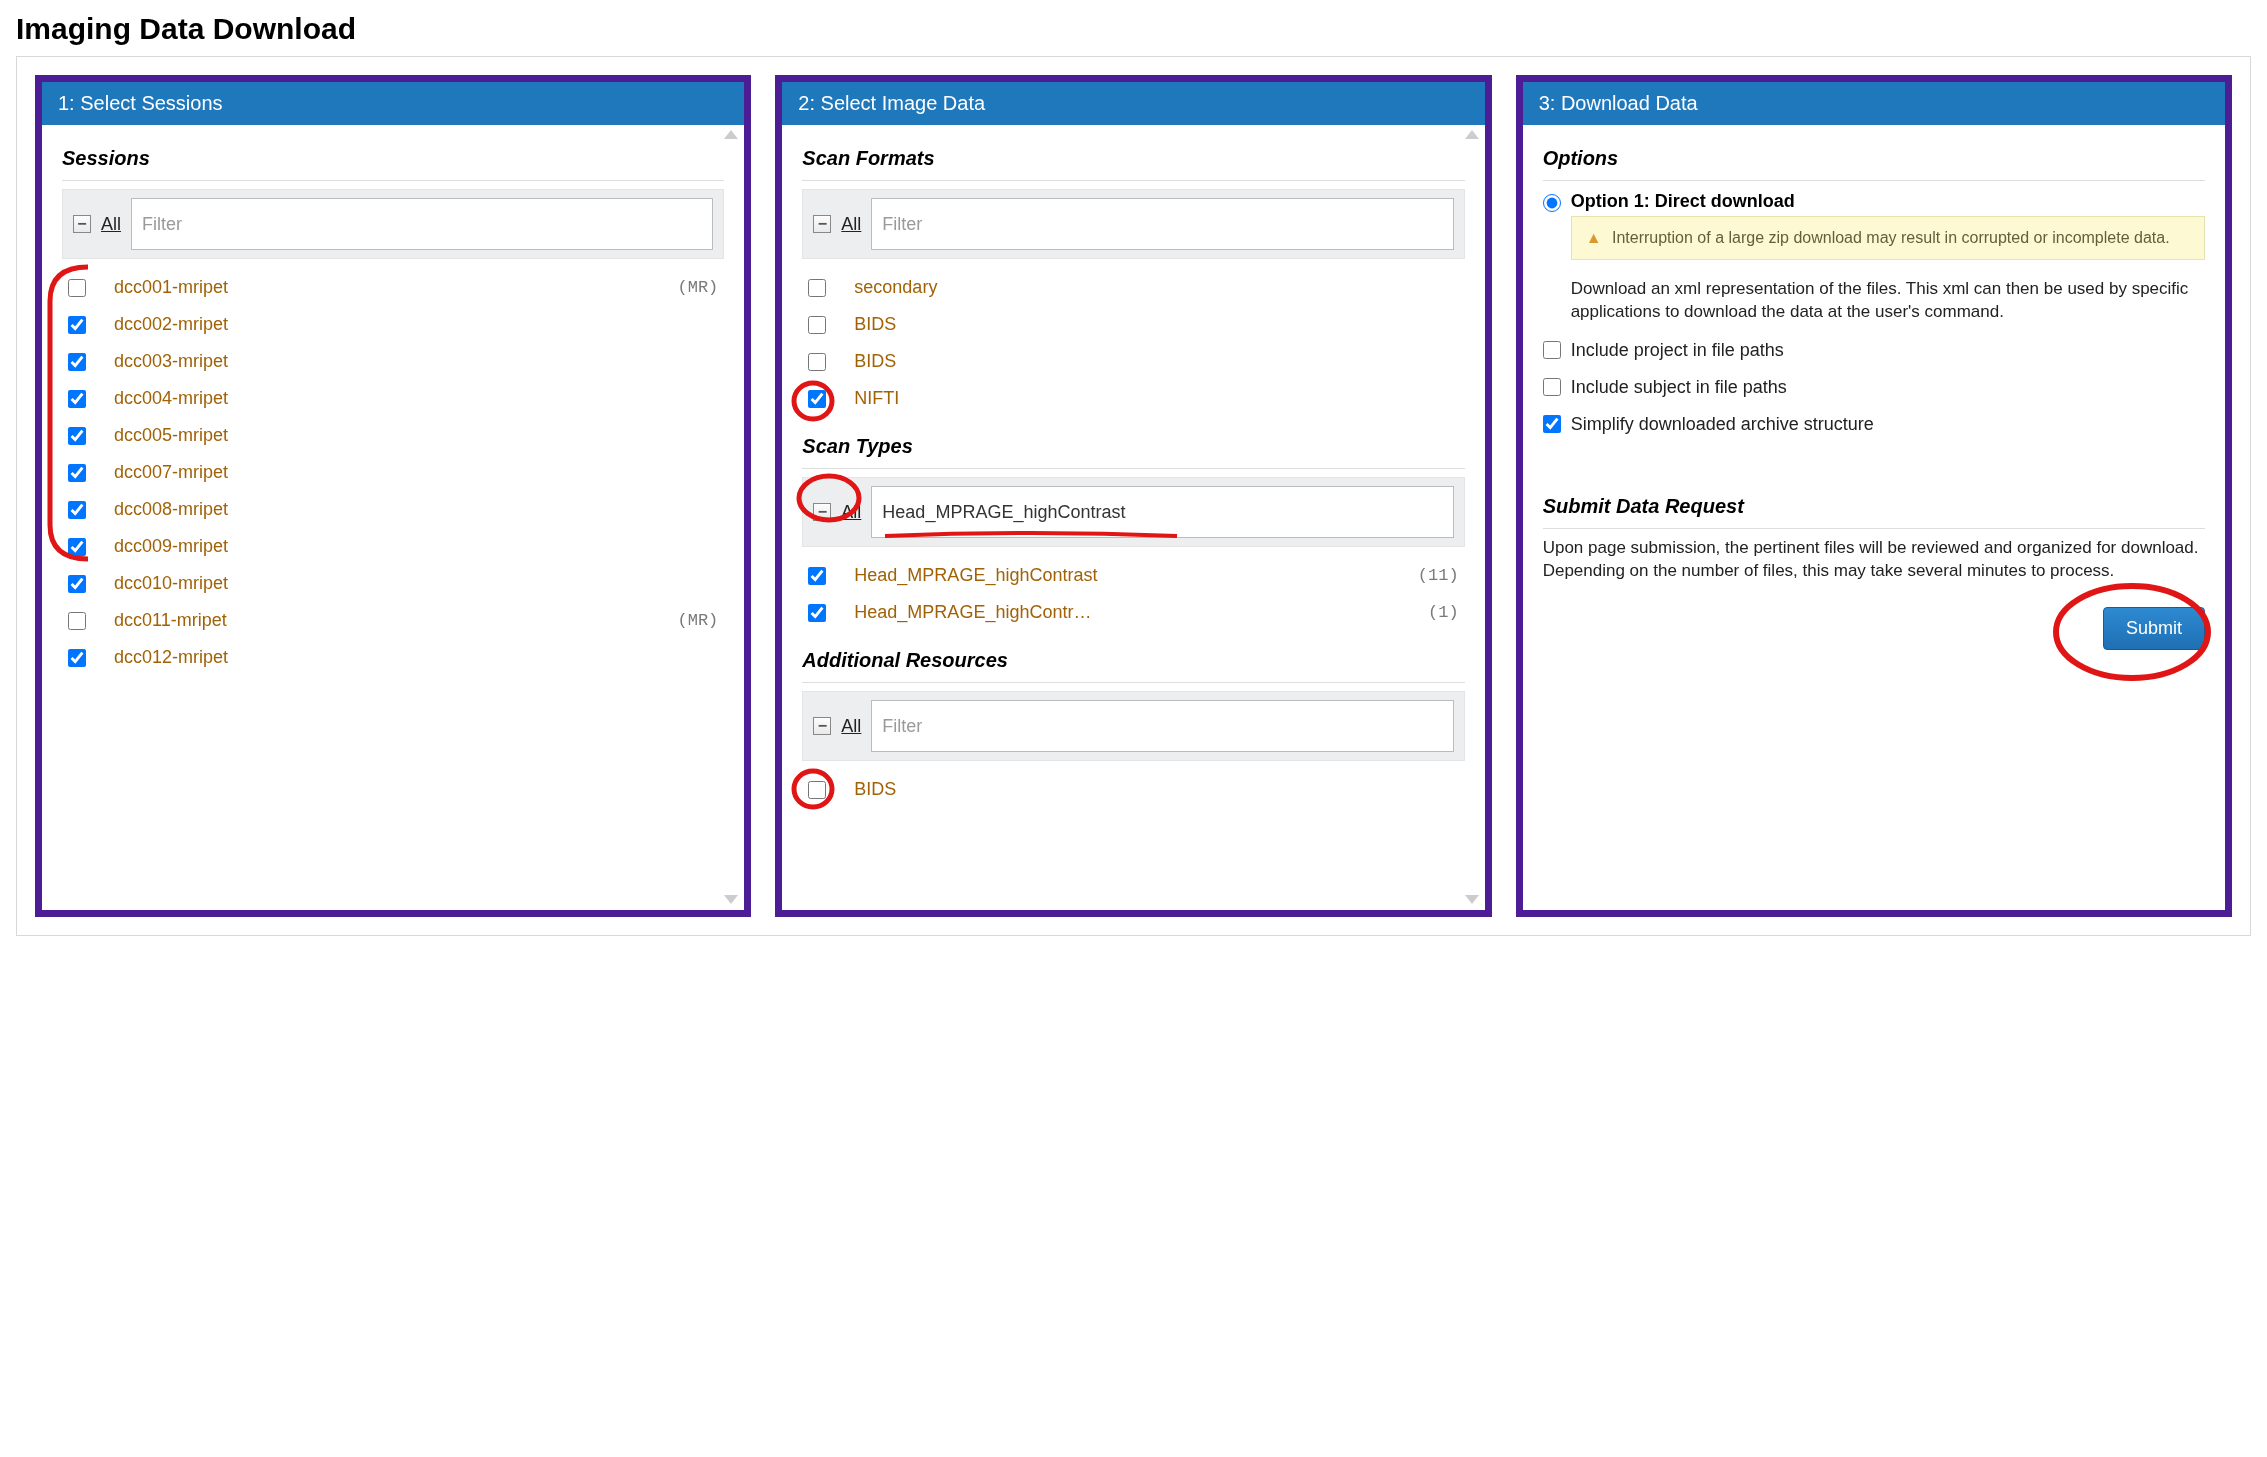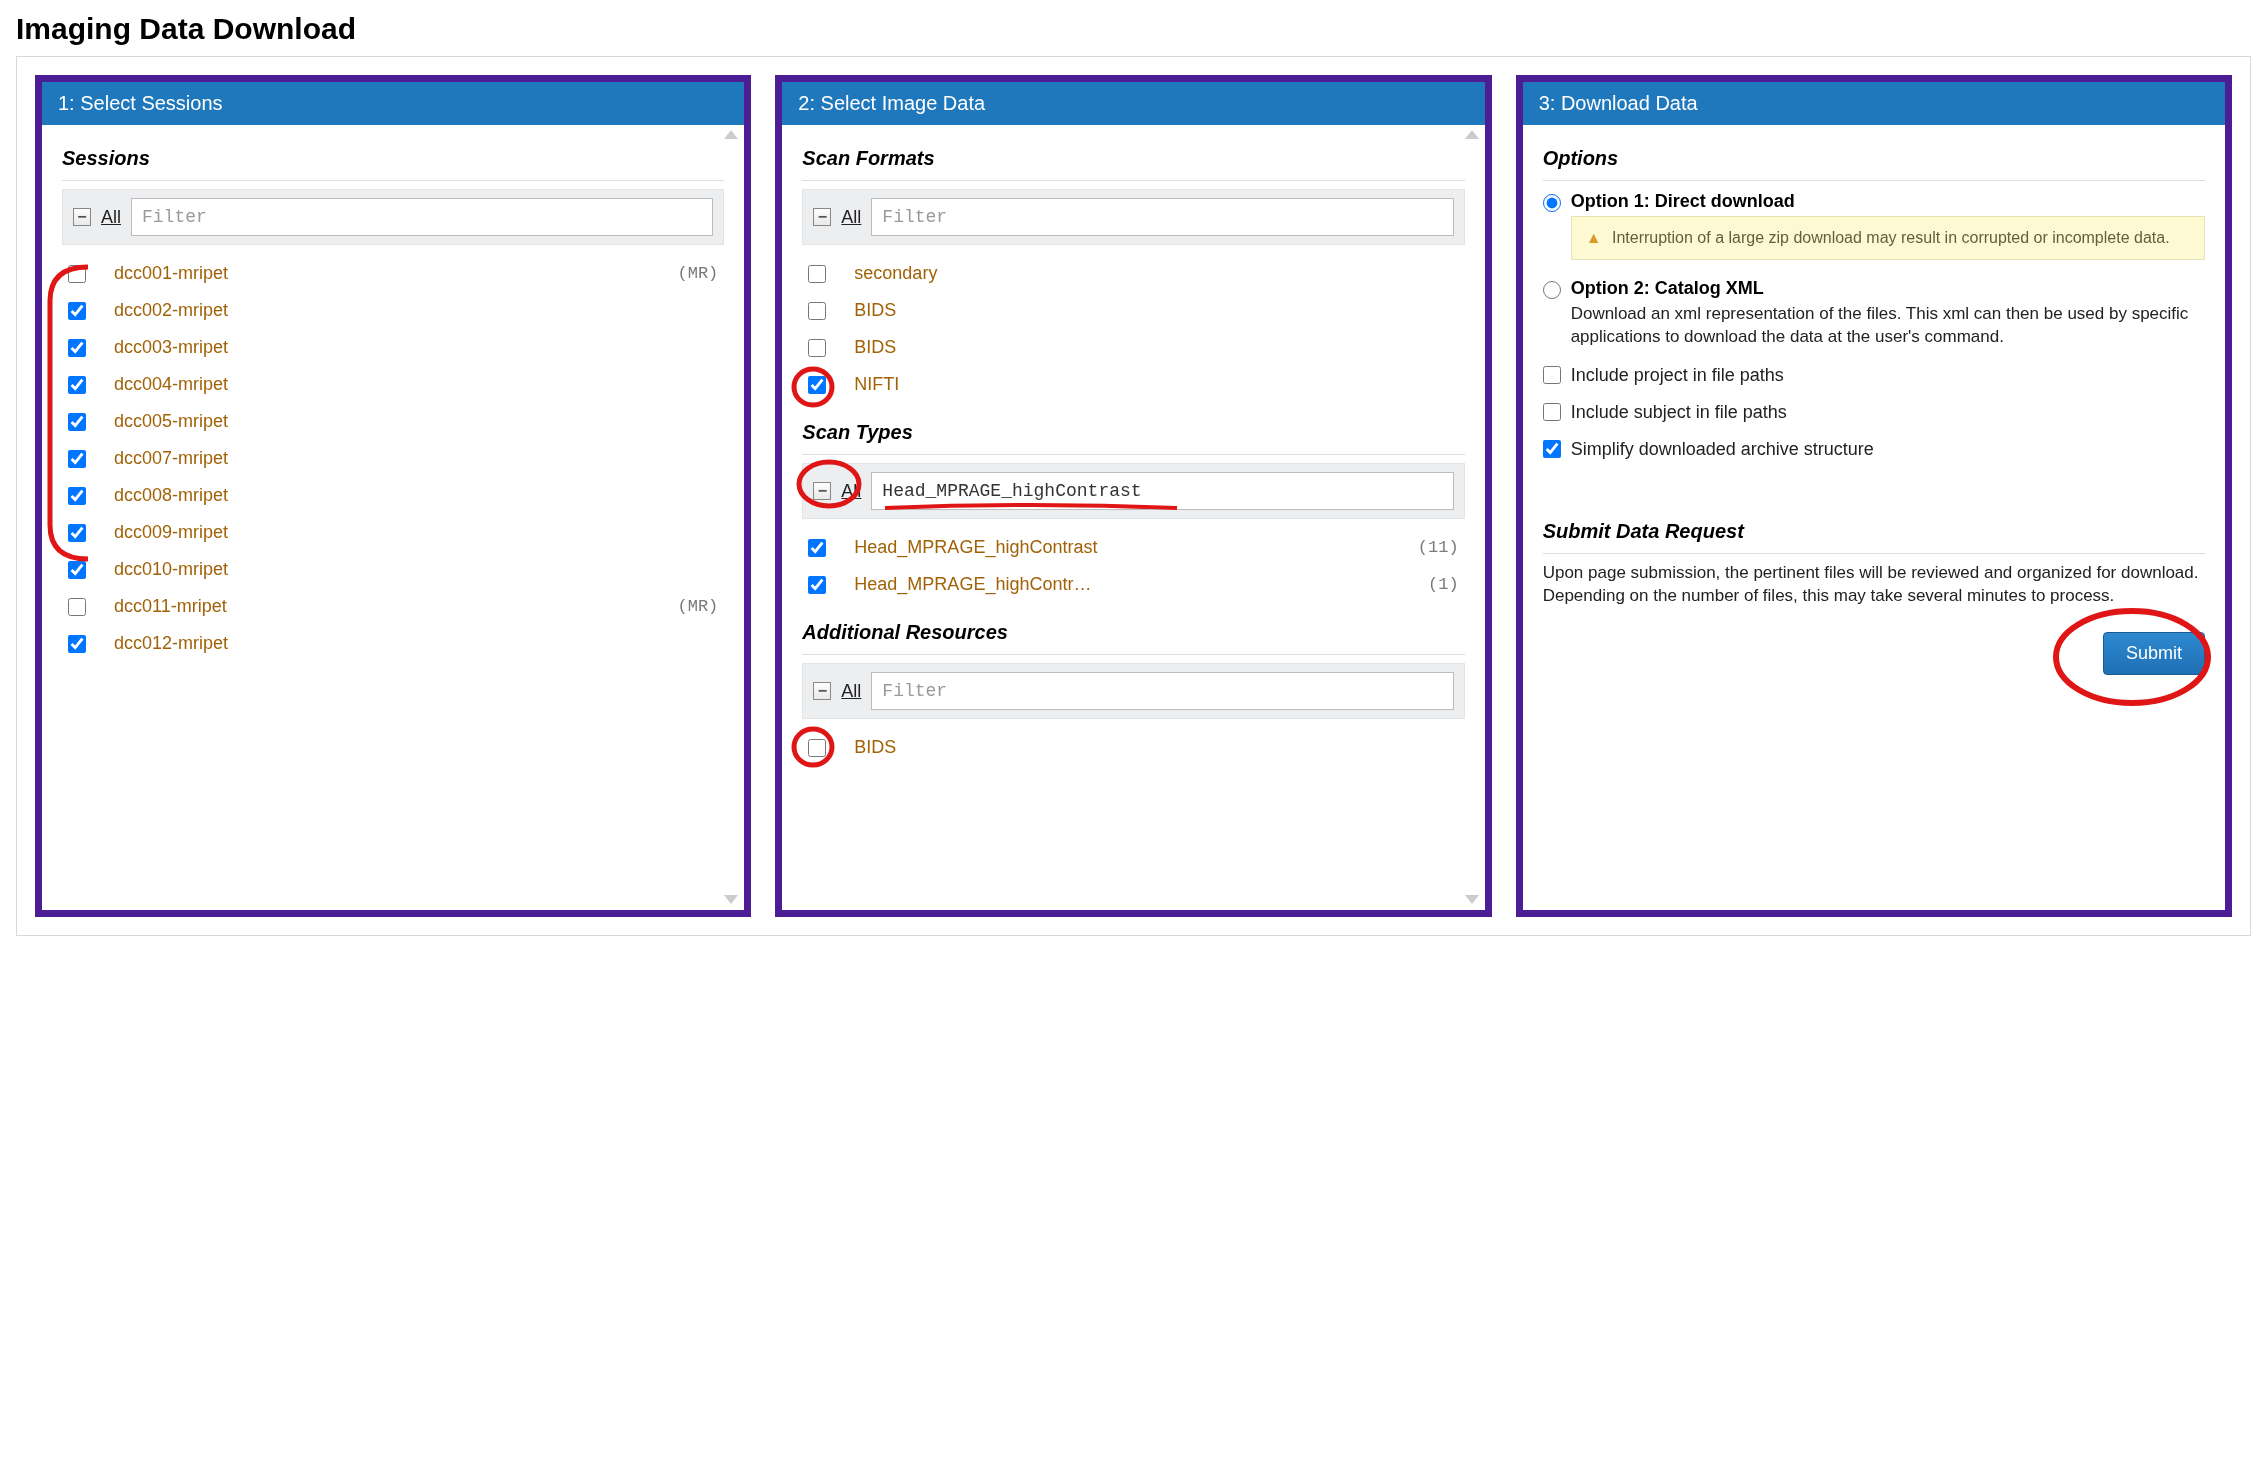--- a/index.html
+++ b/index.html
@@ -101,25 +101,24 @@
   .all-link {
     text-decoration: underline;
     color: #222;
     cursor: pointer;
     font-size: 18px;
   }
   .filter-input {
     flex: 1;
     border: 1px solid #bcbcbc;
     background: #fff;
-    height: 38px;
+    height: 52px;
     padding: 6px 10px;
     font-size: 18px;
     color: #333;
-    font-family: Liberation Mono, monospace;
   }
   .filter-input::placeholder { color: #9a9a9a; }
   .item-list { margin: 6px 0 18px 0; }
   .item-row {
     display: flex;
     align-items: center;
     gap: 28px;
     padding: 8px 6px;
     font-size: 18px;
     position: relative;
@@ -366,24 +365,20 @@
 
       <div class="opt-row">
         <input type="radio" name="dlopt" checked="" style="">
         <span class="opt-title">Option 1: Direct download</span>
       </div>
       <div class="warn-box">
         <span class="warn-icon">▲</span>
         <span>Interruption of a large zip download may result in corrupted or incomplete data.</span>
       </div>
 
-      <div class="opt-row">
-        <input type="radio" name="dlopt" style="">
-        <span class="opt-title">Option 2: Catalog XML</span>
-      </div>
       <div class="opt-desc">Download an xml representation of the files. This xml can then be used by specific applications to download the data at the user's command.</div>
 
       <div class="chk-line">
         <input type="checkbox" style="">
         <span>Include project in file paths</span>
       </div>
       <div class="chk-line">
         <input type="checkbox" style="">
         <span>Include subject in file paths</span>
       </div>

